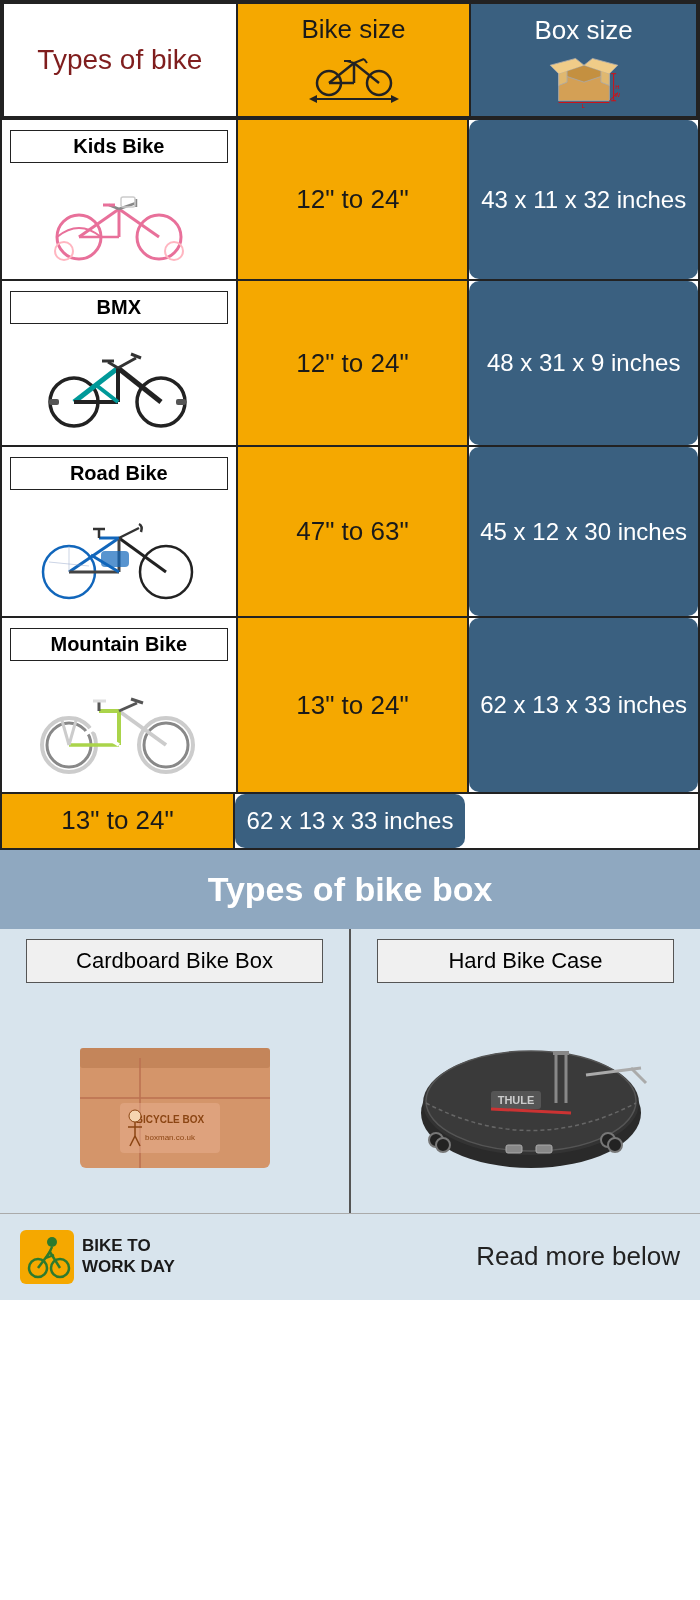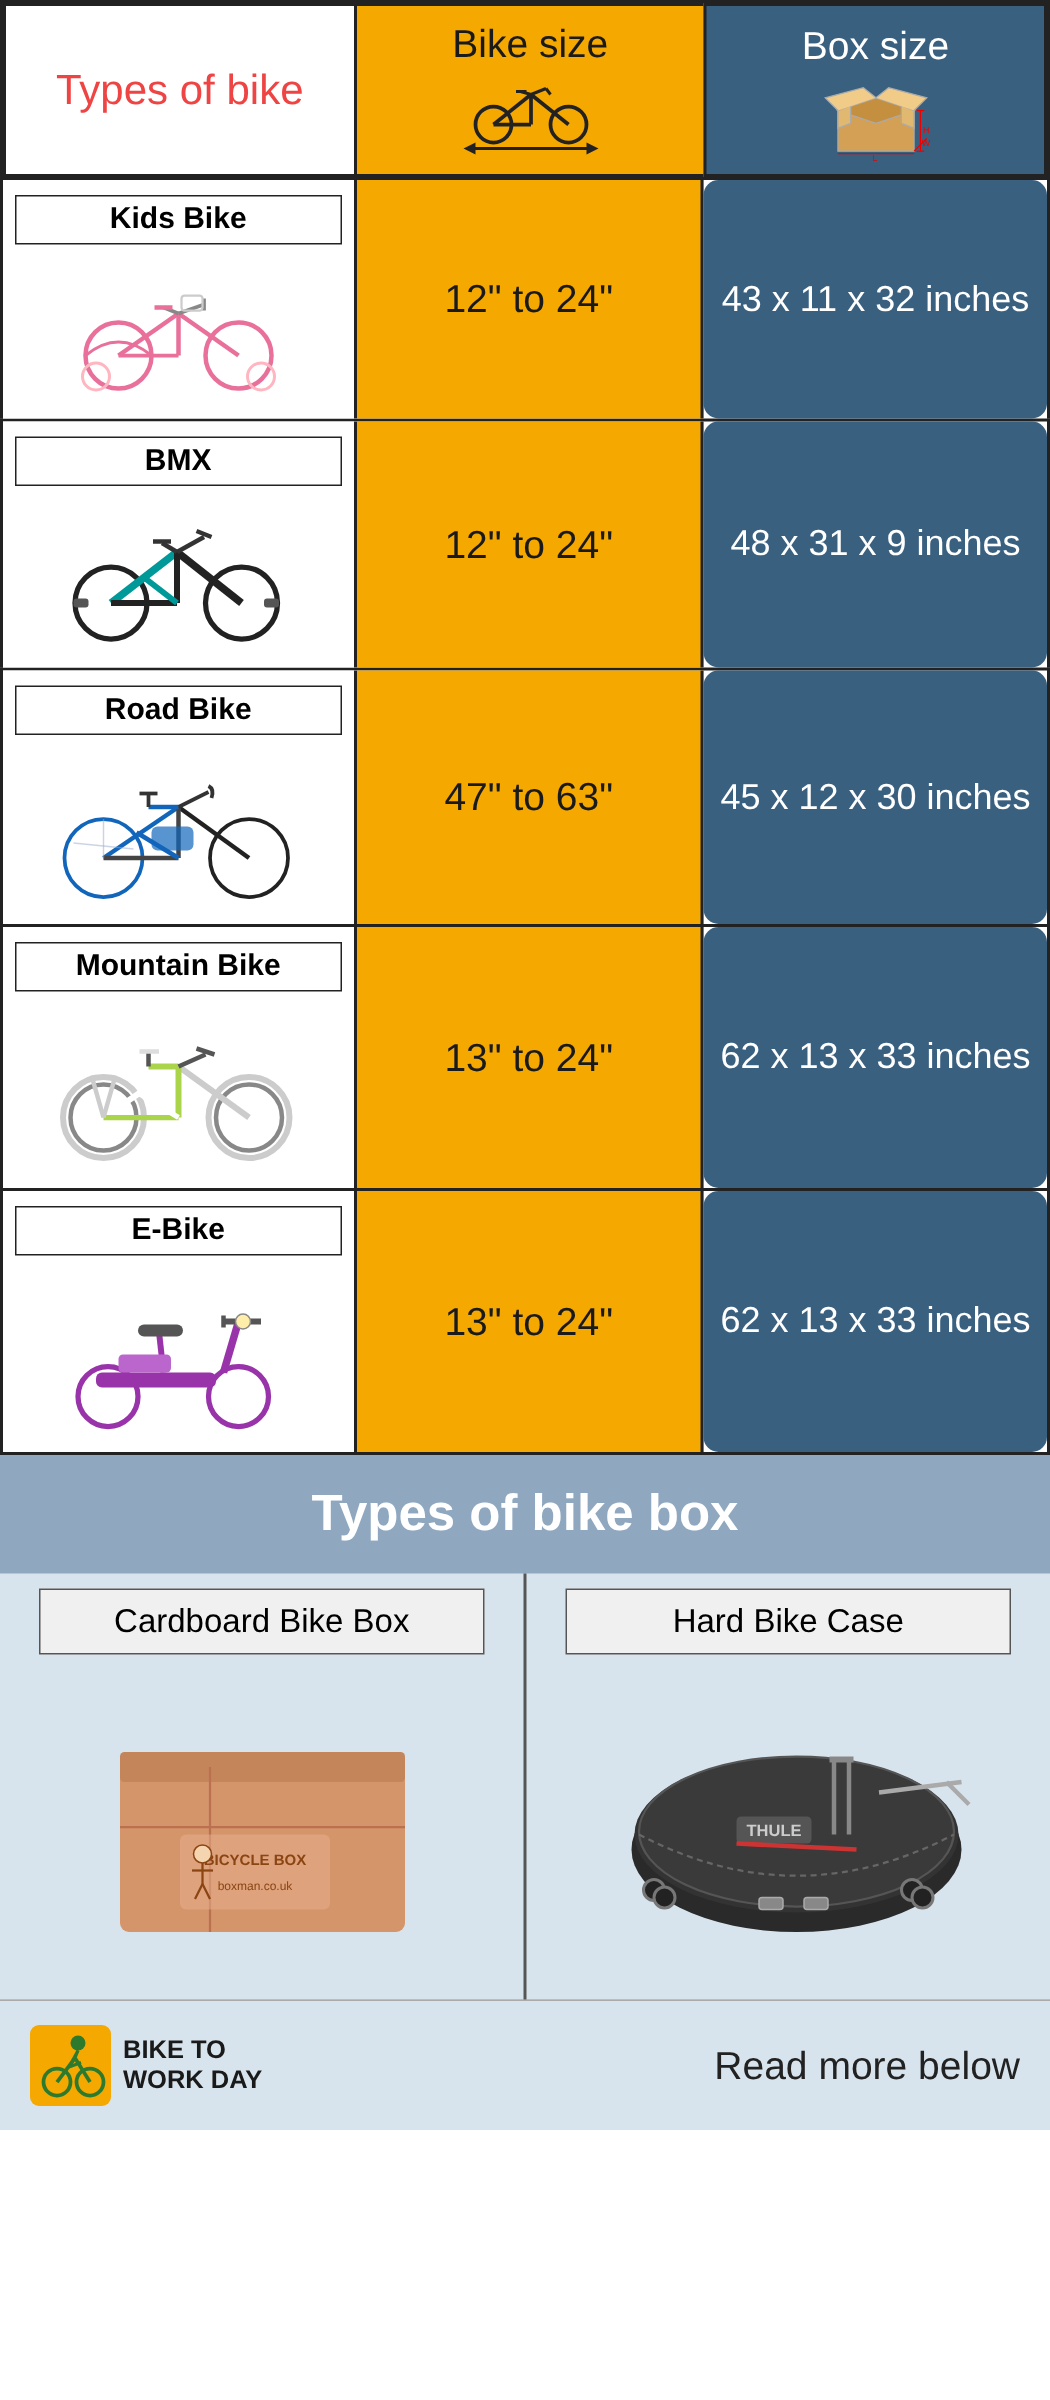--- a/index.html
+++ b/index.html
@@ -9,21 +9,21 @@
       background: #fff;
     }
 
     .col-type { width: 237px; }
     .col-size { width: 233px; }
     .col-box  { width: 230px; }
 
     
     .header-type {
       background: #fff;
-      color: #ef4444;
+      color: #7f1d1d;
       font-size: 28px;
       font-weight: normal;
       text-align: center;
       padding: 18px 10px;
       border: 2px solid #222;
       line-height: 1.3;
       display: flex;
       align-items: center;
       justify-content: center;
     }
@@ -463,47 +463,20 @@
   </div>
   <div class="cell-size">
     <span>13" to 24"</span>
   </div>
   <div class="cell-boxsize">
     <span>62 x 13 x 33 inches</span>
   </div>
 </div>
 
 <div class="data-row last-row" style="border-left:2px solid #222; border-right:2px solid #222;">
-  <div class="cell-type">
-    <div class="type-label-box">E-Bike</div>
-    <div class="bike-img-area">
-
-      <svg width="170" height="115" viewBox="0 0 170 115">
-
-        <circle cx="125" cy="88" r="20" fill="none" stroke="#9933aa" stroke-width="3.5"></circle>
-
-        <circle cx="38" cy="88" r="20" fill="none" stroke="#9933aa" stroke-width="3.5"></circle>
-
-        <rect x="30" y="72" width="80" height="10" rx="4" fill="#9933aa"></rect>
-
-        <line x1="115" y1="72" x2="125" y2="38" stroke="#9933aa" stroke-width="5"></line>
-
-        <line x1="115" y1="38" x2="140" y2="38" stroke="#555" stroke-width="4"></line>
-        <line x1="115" y1="34" x2="115" y2="42" stroke="#555" stroke-width="3"></line>
-
-        <line x1="75" y1="72" x2="72" y2="45" stroke="#9933aa" stroke-width="4"></line>
-
-        <rect x="58" y="40" width="30" height="8" rx="4" fill="#555"></rect>
-
-        <rect x="45" y="60" width="35" height="12" rx="3" fill="#bb66cc"></rect>
-
-        <circle cx="128" cy="38" r="5" fill="#ffeeaa" stroke="#888" stroke-width="1"></circle>
-      </svg>
-    </div>
-  </div>
   <div class="cell-size">
     <span>13" to 24"</span>
   </div>
   <div class="cell-boxsize">
     <span>62 x 13 x 33 inches</span>
   </div>
 </div>
 
 <div class="bottom-section">
   <div class="section-title-bar">

